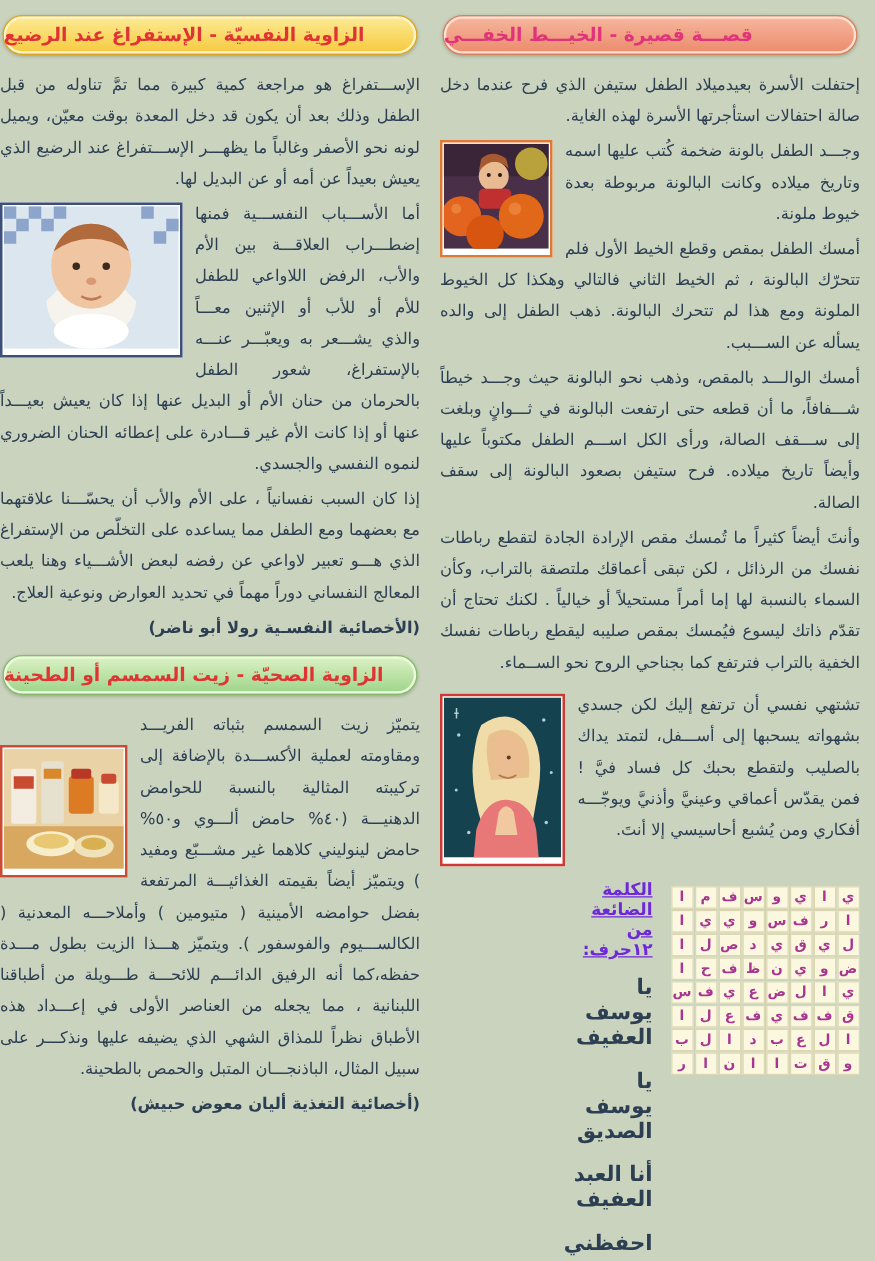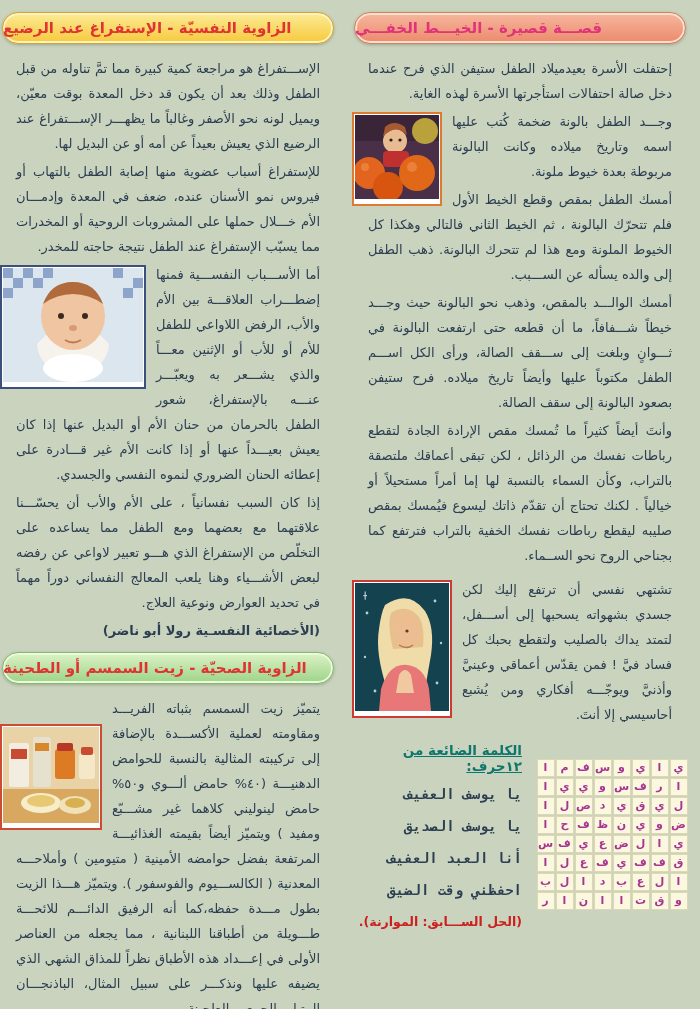--- a/index.html
+++ b/index.html
@@ -13,36 +13,36 @@
   .hdr-story{background:linear-gradient(#f6b79e,#ec8a6b);color:#e0337a;
         border:1px solid #d4815f;box-shadow:inset 0 0 0 2px #fbe0d2,0 1px 3px rgba(60,60,40,.3);}
   .hdr-psych{background:linear-gradient(#fceb96,#f6c93c);color:#e03333;
         border:1px solid #daa526;box-shadow:inset 0 0 0 2px #fdf3c8,0 1px 3px rgba(60,60,40,.3);}
   .hdr-prayer{background:linear-gradient(#fcf97e,#f2ea28);color:#e03333;
         border:1px solid #d4c424;box-shadow:inset 0 0 0 2px #fdfbc0,0 1px 3px rgba(60,60,40,.3);}
   .hdr-puzzle{background:linear-gradient(#d6efec,#a2d4d8);color:#e03333;
         border:1px solid #8cc0c4;box-shadow:inset 0 0 0 2px #e8f7f4,0 1px 3px rgba(60,60,40,.3);}
   .hdr-health{background:linear-gradient(#ddf2c6,#9cd488);color:#e03333;
         border:1px solid #84bc6c;box-shadow:inset 0 0 0 2px #edf9dc,0 1px 3px rgba(60,60,40,.3);}
-  p.body{margin:0 16px 3px;font-size:13px;line-height:25px;text-align:justify;
+  p.body{margin:0 0 3px;font-size:13px;line-height:25px;text-align:justify;
         color:#2c3e52;}
   .author{color:#cc2020;font-weight:bold;font-size:12.5px;line-height:24px;}
   .align-left{text-align:left;}
   .pull-up{margin-top:-24px;}
   .img-frame{float:left;background:#fff;padding:1px;margin:3px 10px 6px 0;}
   .frame-orange{border:2px solid #dd7b32;}
   .frame-navy{border:2px solid #3c4f7d;}
   .frame-red{border:2px solid #cc3a33;}
   .frame-brick{border:2px solid #cc4b33;}
   .clear{clear:both;}
   .puzzle-subtitle{font-weight:bold;text-decoration:underline;font-size:13.5px;
-        color:#0f766e;margin:2px 0 12px;}
+        color:#6d28d9;margin:14px 0 12px;}
   .puzzle-row{display:flex;gap:8px;margin-top:2px;}
   .clues{flex:1;padding-top:2px;}
-  .clue{font-size:14px;font-weight:bold;color:#2c3e52;margin-bottom:15px;font-family:Liberation Mono, monospace;}
+  .clue{font-size:17px;font-weight:bold;color:#2c3e52;margin-bottom:15px;}
   .prev-answer{color:#cc2020;font-weight:bold;font-size:12.5px;margin-top:4px;}
   .grid{direction:rtl;flex:0 0 158px;padding-top:20px;}
   .grid-row{display:flex;}
   .grid-cell{width:16px;height:16px;line-height:16px;text-align:center;
         background:#fcf8e0;border:1px solid #dcd8b4;color:#a83590;
         font-size:11px;font-weight:bold;margin:0.5px;}
   .spacer-sm{height:6px;}
 </style>
 </head>
 <body>
@@ -202,21 +202,20 @@
         <div class="prev-answer">(الحل الســـابق: الموارنة).</div>
       </div>
     </div>
   </div>
 
   <div class="col">
 
     <div class="sec-header hdr-psych">الزاوية النفسيّة - الإستفراغ عند الرضيع</div>
 
     <p class="body">الإســـتفراغ هو مراجعة كمية كبيرة مما تمَّ تناوله من قبل الطفل وذلك بعد أن يكون قد دخل المعدة بوقت معيّن، ويميل لونه نحو الأصفر وغالباً ما يظهـــر الإســـتفراغ عند الرضيع الذي يعيش بعيداً عن أمه أو عن البديل لها.</p>
-    <p class="body">للإستفراغ أسباب عضوية منها إصابة الطفل بالتهاب أو فيروس نمو الأسنان عنده، ضعف في المعدة وإدمـــان الأم خـــلال حملها على المشروبات الروحية أو المخدرات مما يسبّب الإستفراغ عند الطفل نتيجة حاجته للمخدر.</p>
 
     <div class="img-frame frame-navy">
       <svg width="140" height="114" viewBox="0 0 140 114">
         <rect width="140" height="114" fill="#dce6ee"></rect>
         <g fill="#7a95c2" opacity="0.8">
           <rect x="0" y="0" width="10" height="10"></rect>
             <rect x="20" y="0" width="10" height="10"></rect>
           <rect x="40" y="0" width="10" height="10"></rect>
             <rect x="10" y="10" width="10" height="10"></rect>
           <rect x="30" y="10" width="10" height="10"></rect>

